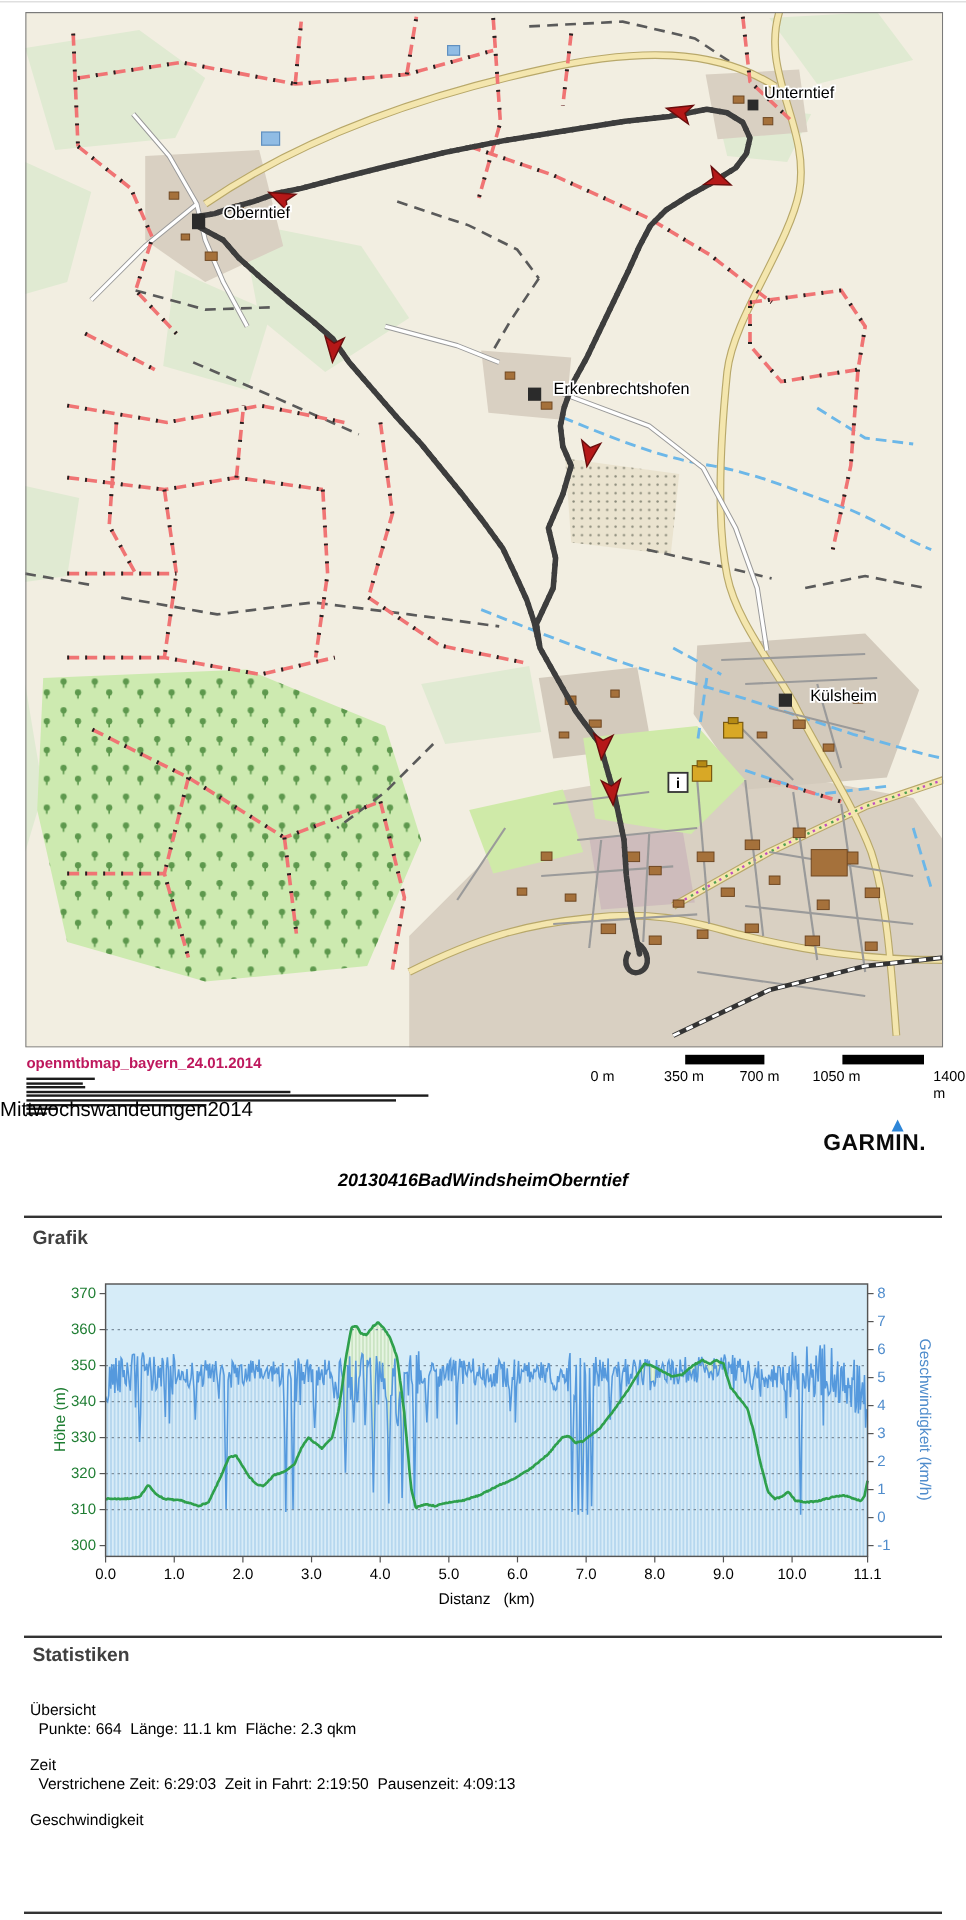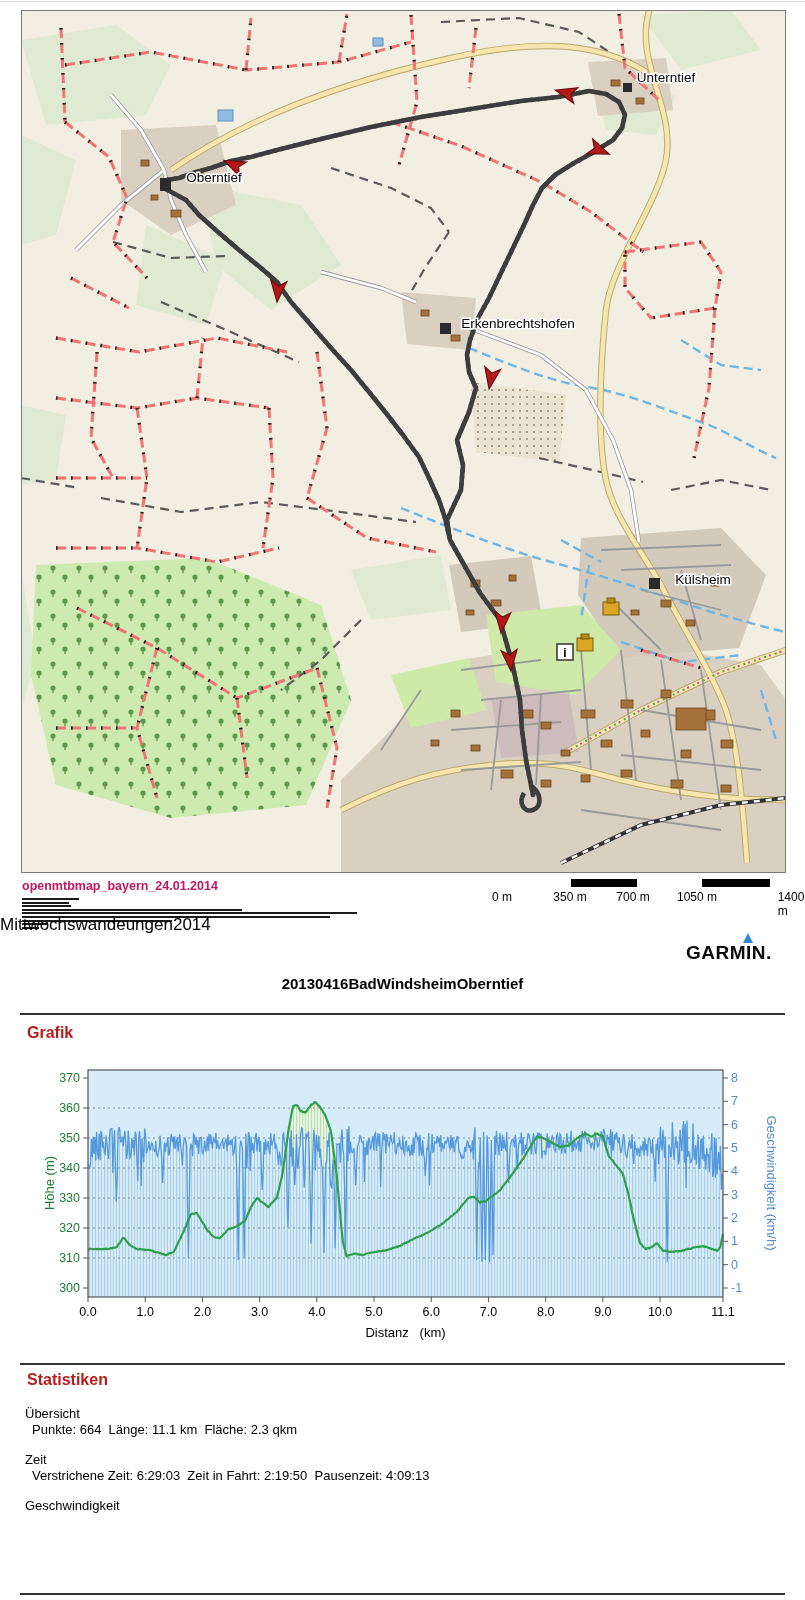--- a/index.html
+++ b/index.html
@@ -1,19 +1,19 @@
 <!DOCTYPE html>
 <html><head>
 <meta charset="utf-8">
 <style>
   html,body{margin:0;padding:0;background:#fff;font-family:"Liberation Sans",sans-serif;}
   #page{position:relative;width:805px;height:1600px;background:#fff;overflow:hidden;}
   .abs{position:absolute;}
   .hr{position:absolute;left:20px;width:765px;height:0;border-top:2px solid #333;}
-  .sechead{position:absolute;left:27px;font-size:16px;font-weight:bold;color:#b91c1c;}
+  .sechead{position:absolute;left:27px;font-size:16px;font-weight:bold;color:#404040;}
   
   #mapbox{position:absolute;left:21px;top:10px;width:765px;height:863px;}
   .redtrail{stroke:#f07474;stroke-width:3;fill:none;stroke-dasharray:10 5;stroke-linecap:butt;}
   .redtick{stroke:#222;stroke-width:3.3;fill:none;stroke-dasharray:1.6 13.4;}
   .gtrail{stroke:#5a5a5a;stroke-width:2.2;fill:none;stroke-dasharray:9 6;}
   .stream{stroke:#6cb7e8;stroke-width:2.4;fill:none;stroke-dasharray:9 5;}
   .ycase{stroke:#b8a86a;stroke-width:6.5;fill:none;stroke-linejoin:round;}
   .yfill{stroke:#f4e6ae;stroke-width:4.6;fill:none;stroke-linejoin:round;}
   .wcase{stroke:#999;stroke-width:4.4;fill:none;stroke-linejoin:round;}
   .wfill{stroke:#fff;stroke-width:2.8;fill:none;stroke-linejoin:round;}
@@ -22,28 +22,28 @@
   .townlabel{font-family:"Liberation Sans",sans-serif;font-size:13.5px;fill:#000;stroke:#fff;stroke-width:3px;paint-order:stroke;text-anchor:middle;}
   
   .mline{background:#1c1c1c;height:2px;margin-bottom:1.6px;}
   
   #attr{position:absolute;left:22px;top:879px;font-size:12.5px;font-weight:bold;color:#be185d;}
   
   .scalelbl{position:absolute;top:890px;font-size:12px;color:#000;transform:translateX(-50%);}
   .scalebar{position:absolute;top:879px;height:8px;background:#000;}
   
   #title1{position:absolute;left:0;top:915px;width:805px;text-align:left;font-size:17px;color:#000;}
-  #title2{position:absolute;left:0;top:975px;width:805px;text-align:center;font-size:15px;font-weight:bold;color:#000;}
+  #title2{position:absolute;left:0;top:975px;width:805px;text-align:center;font-size:15px;font-weight:bold;color:#000;font-style:italic;}
   #garmin{position:absolute;left:686px;top:933px;width:90px;height:34px;}
   #garmin .tri{position:absolute;left:57px;top:0;width:0;height:0;border-left:5px solid transparent;border-right:5px solid transparent;border-bottom:10px solid #2e86d8;}
   #garmin .word{position:absolute;left:0;top:9px;font-size:19px;font-weight:bold;letter-spacing:0.5px;color:#0a0a0a;}
   
   #stats{position:absolute;left:25px;top:1406px;width:740px;}
   .sgroup{margin-bottom:14px;}
-  .sgtitle{font-size:13px;color:#000;line-height:16px;}
+  .sgtitle{font-size:13px;color:#000;line-height:16px;margin-top:11px;}
   .sgline{font-size:13px;color:#000;line-height:16px;padding-left:7px;white-space:pre;}
 </style>
 </head>
 <body>
 <div id="page">
 
 <div class="abs" style="left:0;top:1px;width:805px;height:1px;background:#d8d8d8;"></div>
 
 <div id="mapbox">
 <svg width="765" height="863" viewBox="0 0 765 863">

